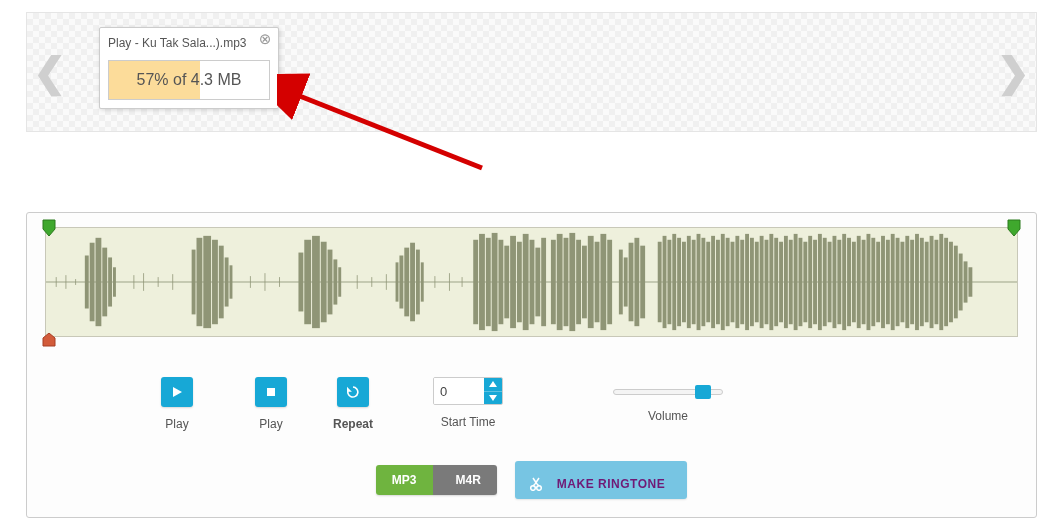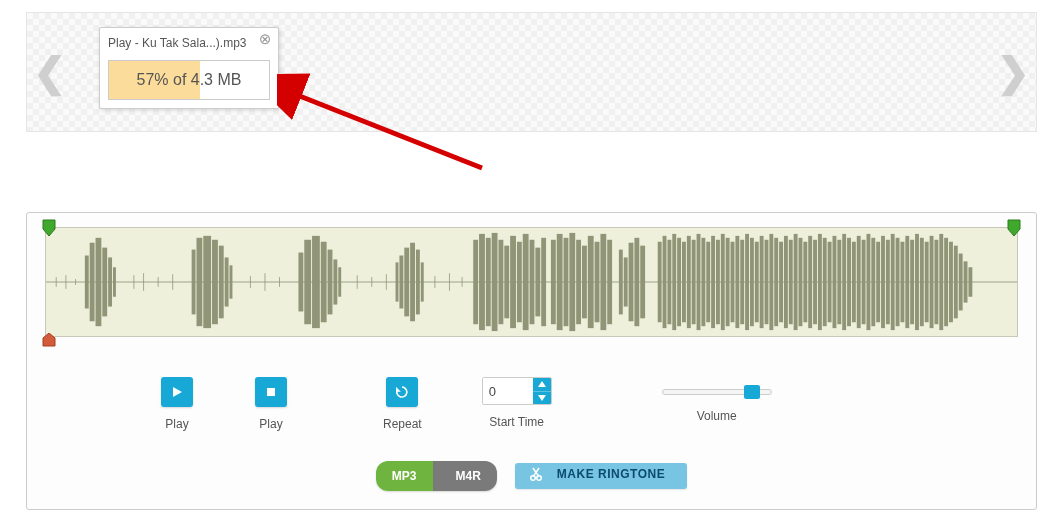--- a/index.html
+++ b/index.html
@@ -70,21 +70,21 @@
   }
 
   
   .controls {
     display:flex; align-items:flex-start; justify-content:flex-start;
     gap:0; margin-top:40px; padding:0 10px;
   }
   .ctrl-col { display:flex; flex-direction:column; align-items:center; gap:10px; }
   .ctrl-col.play   { margin-left:110px; }
   .ctrl-col.stop   { margin-left:62px; }
-  .ctrl-col.repeat { margin-left:96px; }
+  .ctrl-col.repeat { margin-left:46px;font-weight:bold; }
   .ctrl-col.start  { margin-left:60px; }
   .ctrl-col.end    { margin-left:60px; }
   .ctrl-col.vol    { margin-left:110px; }
 
   .icon-btn {
     width:32px; height:30px; background:#17a8d6; border-radius:3px;
     display:flex; align-items:center; justify-content:center; cursor:pointer;
     box-shadow:0 1px 2px rgba(0,0,0,0.15);
   }
   .icon-btn svg { width:12px; height:12px; fill:#fff; }
@@ -117,32 +117,32 @@
     position:absolute; top:50%; transform:translate(-50%,-50%);
     width:16px; height:14px; background:#17a8d6; border-radius:2px; cursor:pointer;
   }
 
   
   .footer {
     display:flex; justify-content:center; align-items:center; gap:18px;
     margin-top:30px;
   }
   .seg {
-    display:flex; border-radius:12px; overflow:hidden;
+    display:flex; border-radius:3px; overflow:hidden;
     box-shadow:0 1px 2px rgba(0,0,0,0.15);
   }
   .seg .seg-btn {
     padding:8px 16px; font-size:12px; font-weight:bold; color:#fff; cursor:pointer;
   }
   .seg .mp3 { background:#6fb43f; }
   .seg .m4r { background:#7a7a7a;padding-left:23px; }
   .make-btn {
     display:flex; align-items:center; gap:14px;
-    background:#77c5e3; color:#0c4a6e; font-weight:bold; font-size:12px;
-    padding:4px 22px 8px 14px; border-radius:3px; cursor:pointer; letter-spacing:0.5px;
+    background:#77c5e3; color:#701a75; font-weight:bold; font-size:12px;
+    padding:16px 22px 8px 14px; border-radius:3px; cursor:pointer; letter-spacing:0.5px;
     box-shadow:0 1px 2px rgba(0,0,0,0.1);
   }
   .make-btn .cut-ico { width:14px; height:14px; }
   .make-btn .cut-ico svg{width:100%;height:100%;fill:#fff;}
 </style>
 </head>
 <body>
 
 <div class="upload-strip">
   <div class="nav-chevron nav-left">❮</div>

